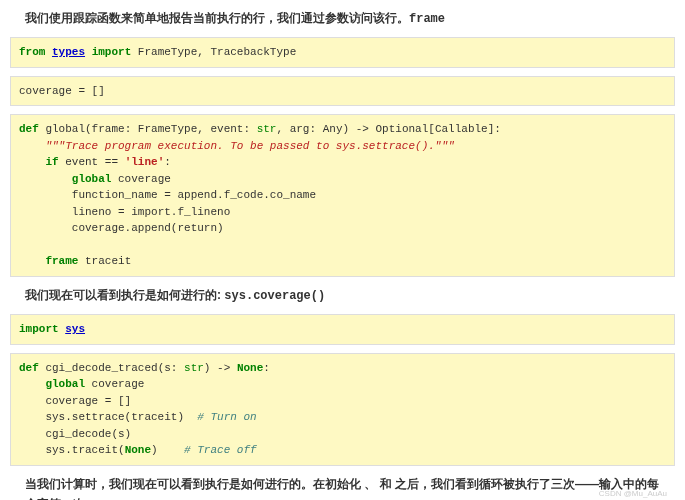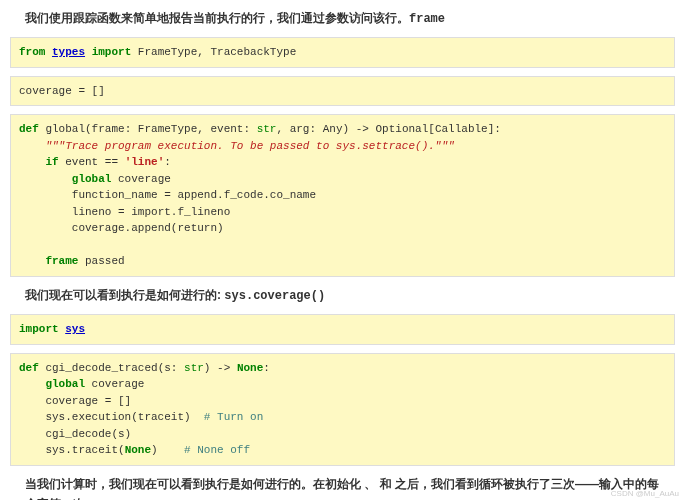--- a/index.html
+++ b/index.html
@@ -31,25 +31,25 @@
       line-height: 1.5;
       white-space: pre-wrap;
       word-break: break-all;
       color: #333;
     }
     .kw { color: #008000; font-weight: bold; }
     .link-kw { color: #0000cc; font-weight: bold; text-decoration: underline; }
     .str { color: #ba2121; font-style: italic; }
     .strq { color: #ba2121; font-weight: bold; }
     .builtin { color: #008000; }
-    .comment { color: #408080; }
+    .comment { color: #408080; font-style: italic; }
     .watermark {
       position: fixed;
       bottom: 2px;
-      right: 6px;
+      right: 18px;
       font-size: 8px;
       color: #ccc;
     }
   </style>
 </head>
 <body>
 
 <p class="paragraph">
   <span>我们使用跟踪函数来简单地报告当前执行的行，我们通过参数访问该行。</span><span class="monocase">frame</span>
 </p>
@@ -59,33 +59,33 @@
 <div class="codeblock"><span>coverage = []</span></div>
 
 <div class="codeblock"><span class="kw">def</span><span> global(frame: FrameType, event: </span><span class="builtin">str</span><span>, arg: Any) -&gt; Optional[Callable]:</span>
 <span class="str">    """Trace program execution. To be passed to sys.settrace()."""</span>
 <span class="kw">    if</span><span> event == </span><span class="strq">'line'</span><span>:</span>
 <span class="kw">        global</span><span> coverage</span>
 <span>        function_name = append.f_code.co_name</span>
 <span>        lineno = import.f_lineno</span>
 <span>        coverage.append(return)</span>
 <span></span>
-<span class="kw">    frame</span><span> passed</span></div>
+<span class="kw">    frame</span><span> traceit</span></div>
 
 <p class="paragraph">
   <span>我们现在可以看到执行是如何进行的: </span><span class="monocase">sys.coverage()</span>
 </p>
 
 <div class="codeblock"><span class="kw">import</span> <span class="link-kw">sys</span></div>
 
 <div class="codeblock"><span class="kw">def</span><span> cgi_decode_traced(s: </span><span class="builtin">str</span><span>) -&gt; </span><span class="kw">None</span><span>:</span>
 <span class="kw">    global</span><span> coverage</span>
 <span>    coverage = []</span>
-<span>    sys.execution(traceit)  </span><span class="comment"># Turn on</span>
+<span>    sys.settrace(traceit)  </span><span class="comment"># Turn on</span>
 <span>    cgi_decode(s)</span>
-<span>    sys.traceit(</span><span class="kw">None</span><span>)    </span><span class="comment"># None off</span></div>
+<span>    sys.traceit(</span><span class="kw">None</span><span>)    </span><span class="comment"># Trace off</span></div>
 
 <p class="paragraph">
   <span>当我们计算时，我们现在可以看到执行是如何进行的。在初始化 、 和 之后，我们看到循环被执行了三次——输入中的每个字符一次。</span><br>
   
 </p>
 
 <div class="watermark">CSDN @Mu_AuAu</div>
 
 </body></html>

